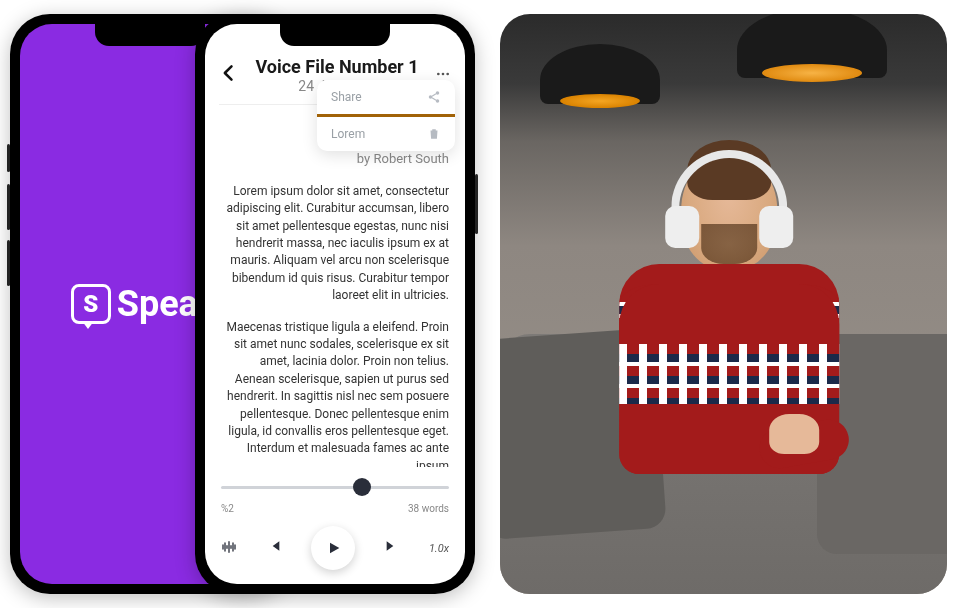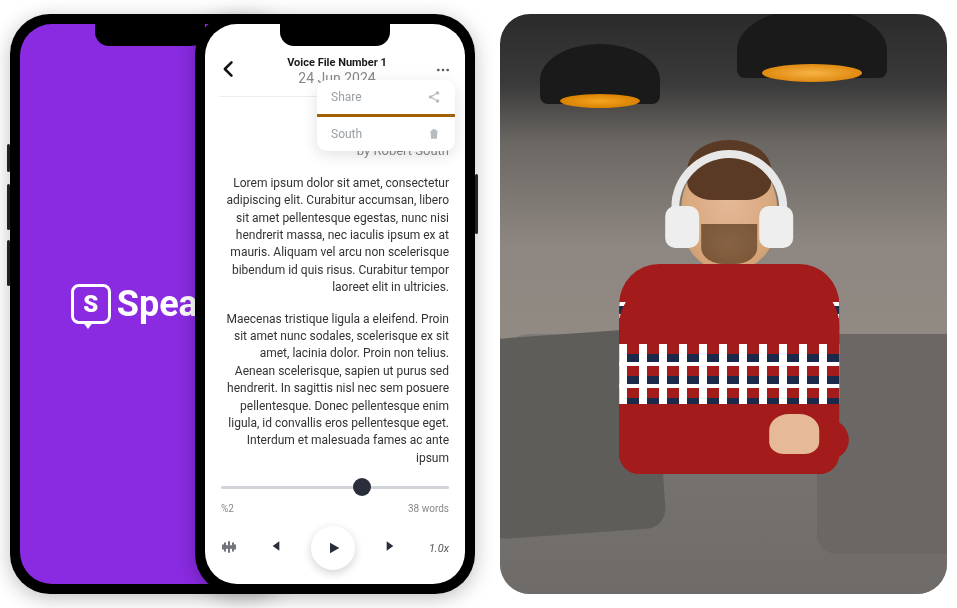--- a/index.html
+++ b/index.html
@@ -114,21 +114,21 @@
     align-items: center;
     justify-content: space-between;
     padding: 6px 14px 4px;
   }
   .back-btn {
     font-size: 20px;
     font-weight: 900;
     cursor: pointer;
   }
   .header-center { text-align: center; }
-  .header-title { font-size: 11px; font-weight: 700; }
+  .header-title { font-size: 18px; font-weight: 700; }
   .header-date { font-size: 14px; color: #888; margin-top: 1px; }
   .more-btn {
     font-size: 14px;
     letter-spacing: 1px;
     cursor: pointer;
     color:#555;
   }
   .divider {
     height: 1px;
     background: #eee;
@@ -384,21 +384,21 @@
             <div class="menu-item">
               <span>Share</span>
               <svg class="menu-icon" viewBox="0 0 24 24">
                   <circle cx="18" cy="5" r="3"></circle>
                   <circle cx="6" cy="12" r="3"></circle>
                   <circle cx="18" cy="19" r="3"></circle>
                   <path d="M8.6 10.6l6.8-4M8.6 13.4l6.8 4" stroke="#b6bbc2" stroke-width="2"></path>
                 </svg>
             </div>
             <div class="menu-item">
-              <span>South</span>
+              <span>Lorem</span>
               <svg class="menu-icon" viewBox="0 0 24 24">
                   <path d="M4 6h16 M9 6V4h6v2 M6 6l1 14h10l1-14"></path>
                 </svg>
             </div>
           </div>
 
           <div class="content">
             <div class="file-title">Voice  File </div>
             <div class="author">by Robert South</div>
             <p class="para">Lorem ipsum dolor sit amet, consectetur adipiscing elit. Curabitur accumsan, libero sit amet pellentesque egestas, nunc nisi hendrerit massa, nec iaculis ipsum ex at mauris. Aliquam vel arcu non scelerisque bibendum id quis risus. Curabitur tempor laoreet elit in ultricies.</p>

